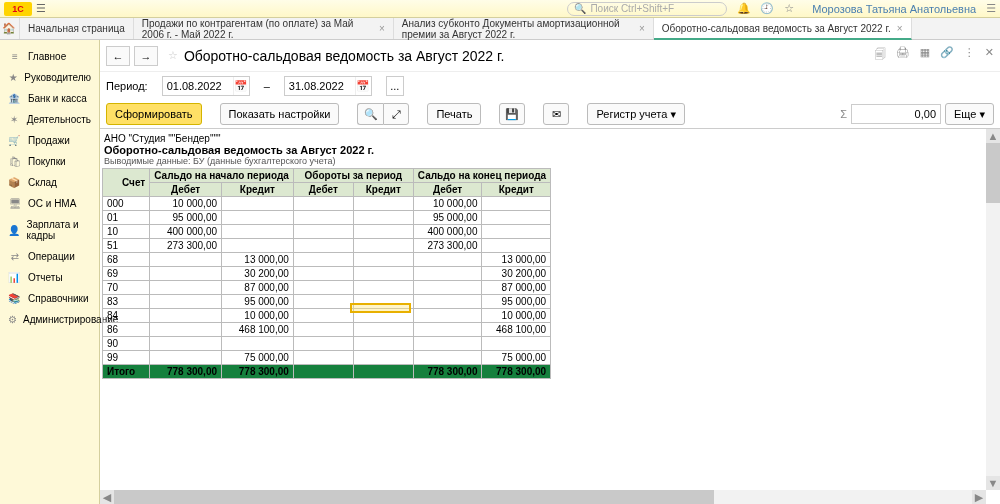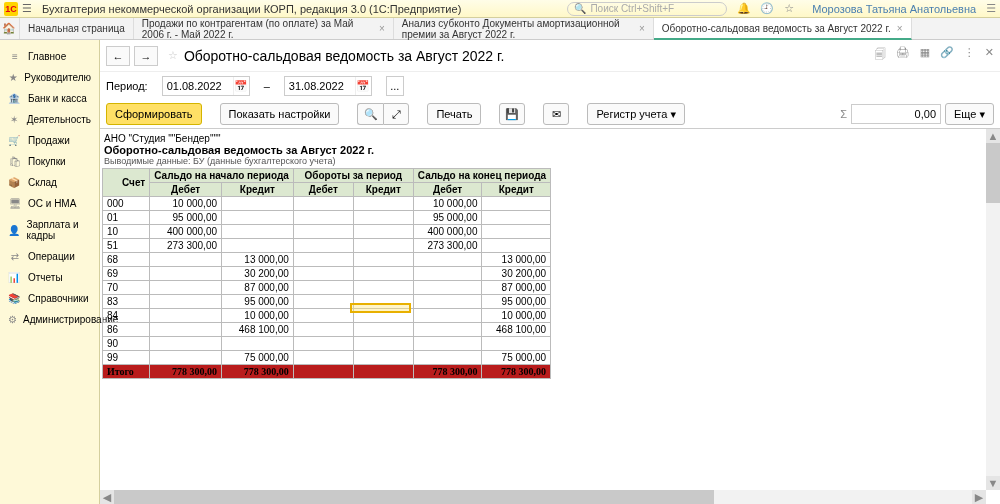--- a/index.html
+++ b/index.html
@@ -1,18 +1,18 @@
 <!DOCTYPE html>
 <html><head>
 <meta charset="utf-8">
 <style>
   * { box-sizing: border-box; margin: 0; padding: 0; font-family: Arial, sans-serif; }
   body { font-size: 11px; background: #fff; overflow: hidden; }
   .titlebar { height: 18px; background: linear-gradient(#fffde8,#fff8c8); border-bottom: 1px solid #d4cf9e; display: flex; align-items: center; padding: 0 4px; }
-  .titlebar .logo { width: 14px; height: 14px; background: #ffd400; color: #e30613; font-weight: bold; font-size: 9px; display: flex; align-items: center; justify-content: center; border-radius: 2px; margin-right: 4px; }
+  .titlebar .logo { width: 28px; height: 14px; background: #ffd400; color: #e30613; font-weight: bold; font-size: 9px; display: flex; align-items: center; justify-content: center; border-radius: 2px; margin-right: 4px; }
   .titlebar .menu-ico { width: 14px; cursor: pointer; margin-right: 6px; color: #666; }
   .titlebar .title { flex: 0 0 auto; color: #333; }
   .titlebar .spacer { flex: 1; }
   .titlebar .search { width: 160px; height: 14px; border: 1px solid #ccc; border-radius: 8px; font-size: 10px; padding: 0 6px; color: #999; display:flex; align-items:center; gap:4px; }
   .titlebar .ticons { display: flex; gap: 10px; margin-left: 10px; color: #888; align-items: center; }
   .titlebar .user { color: #4a7fb0; margin-left: 8px; }
   .tabbar { height: 22px; background: #f3f3f3; border-bottom: 1px solid #ccc; display: flex; align-items: stretch; }
   .tabbar .home { width: 20px; display: flex; align-items: center; justify-content: center; border-right: 1px solid #ddd; color: #888; }
   .tab { padding: 0 8px; display: flex; align-items: center; border-right: 1px solid #ddd; font-size: 10px; color: #333; position: relative; cursor: pointer; max-width: 260px; }
   .tab .x { margin-left: 6px; color: #999; }
@@ -44,38 +44,37 @@
   .report-wrap { flex: 1; overflow: auto; border-top: 1px solid #ccc; position: relative; padding: 2px; }
   .org { font-size: 10px; padding: 2px 2px 0; }
   .rtitle { font-size: 11px; font-weight: bold; padding: 0 2px; }
   .rsub { font-size: 9px; color: #555; padding: 0 2px 2px; }
   .rtab { border-collapse: collapse; font-size: 10px; }
   .rtab th, .rtab td { border: 1px solid #bbb; padding: 1px 4px; white-space: nowrap; }
   .rtab .acct-h { background: #dce8d0; text-align: center; padding-left: 19px; }
   .rtab .grp-h { background: #dce8d0; text-align: center; }
   .rtab .acct { width: 38px; text-align: left; }
   .rtab .num { text-align: right; width: 60px; }
-  .rtab .total td { background: #b91c1c; font-weight: bold; font-family: Liberation Serif, serif; }
+  .rtab .total td { background: #15803d; font-weight: bold; }
   .selbox { position: absolute; border: 2px solid #e8b000; background: rgba(255,230,120,0.4); }
   .vscroll { position: absolute; top: 0; right: 0; width: 14px; bottom: 14px; background: #f2f2f2; display:flex; flex-direction:column; }
   .hscroll { position: absolute; left: 0; right: 14px; bottom: 0; height: 14px; background: #f2f2f2; display:flex; }
   .sarrow { width:14px; height:14px; display:flex; align-items:center; justify-content:center; color:#888; background:#e5e5e5; }
   .sthumb { background:#c9c9c9; border-radius:0; }
   .vscroll .sthumb { width:14px; flex:0 0 60px; }
   .vscroll .strack { flex:1; }
   .hscroll .sthumb { height:14px; flex:0 0 600px; }
   .hscroll .strack { flex:1; }
 </style>
 </head>
 <body>
 
 <div class="titlebar">
   <div class="logo">1C</div>
   <div class="menu-ico">☰</div>
-  <div class="title">Бухгалтерия некоммерческой организации КОРП, редакция 3.0  (1С:Предприятие)</div>
   <div class="spacer"></div>
   <div class="search">
     <span>🔍</span>
     <span style="color:#aaa">Поиск Ctrl+Shift+F</span>
   </div>
   <div class="ticons">
     <span>🔔</span>
     <span>🕘</span>
     <span>☆</span>
     <span class="user">Морозова Татьяна Анатольевна</span>

